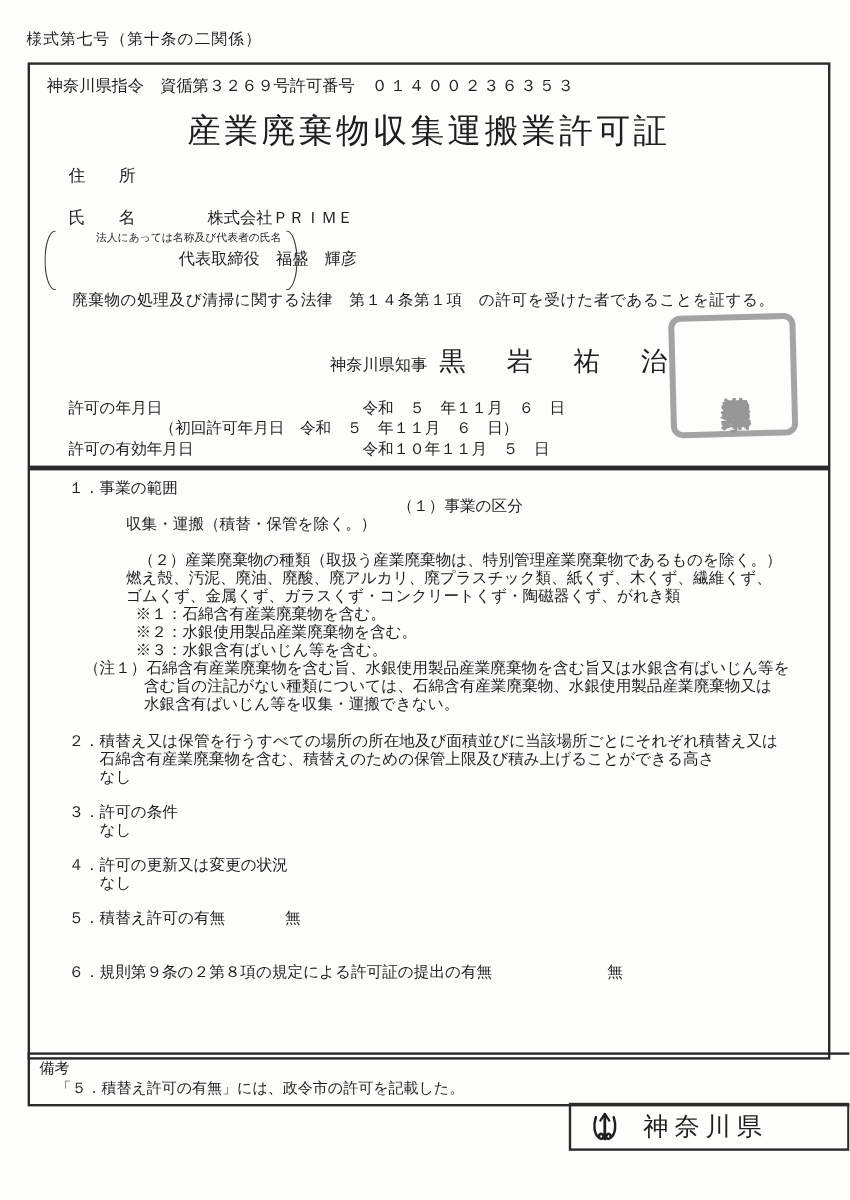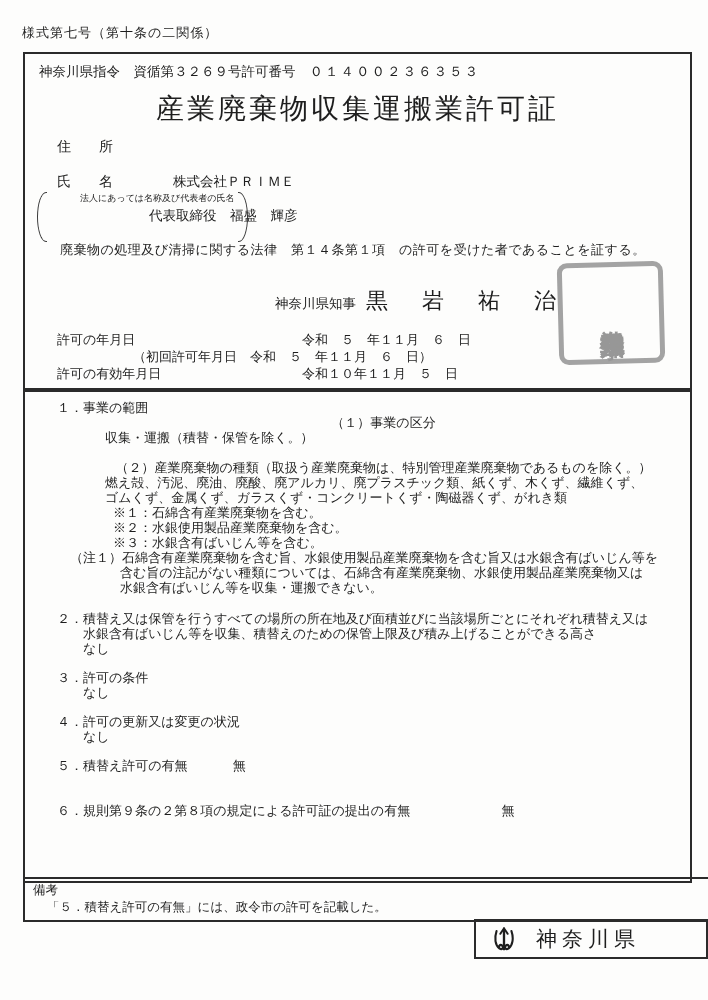--- a/index.html
+++ b/index.html
@@ -46,21 +46,21 @@
     font-weight:bold;color:#8d8d8d;
   }
   .date-row1{left:32px;top:277px;font-size:13px;}
   .date-val1{left:277px;top:277px;font-size:13px;}
   .date-row2{left:108px;top:294px;font-size:13px;}
   .date-row3{left:32px;top:311px;font-size:13px;}
   .date-val3{left:277px;top:311px;font-size:13px;}
 
   
   .box2{left:23px;top:390px;width:665px;height:481px;border:2px solid #2b2b2b;padding-top:8px;box-sizing:content-box;}
-  .box2 .l{font-size:13px;line-height:15px;white-space:nowrap;}
+  .box2 .l{font-size:13px;line-height:15px;white-space:nowrap;font-family:Liberation Mono, monospace;}
   .ml32{margin-left:32px;} .ml45{margin-left:45px;} .ml52{margin-left:52px;text-align:center;}
   .ml58{margin-left:58px;} .ml80{margin-left:80px;} .ml88{margin-left:88px;} .ml95{margin-left:95px;}
   .mt15{margin-top:15px;} .mt16{margin-top:16px;} .mt14{margin-top:14px;} .mt30{margin-top:30px;}
   .inline-gap42{margin-left:42px;} .inline-gap88{margin-left:88px;}
 
   
   .remarks-box{left:23px;top:877px;width:665px;height:41px;border:2px solid #2b2b2b;padding-left:32px;}
   .remarks-label{left:8px;top:3px;font-size:12.5px;}
   .remarks-note{left:22px;top:20px;font-size:12.5px;}
 
@@ -133,21 +133,21 @@
     <div class="l ml52 mt15">（２）産業廃棄物の種類（取扱う産業廃棄物は、特別管理産業廃棄物であるものを除く。）</div>
     <div class="l ml80">燃え殻、汚泥、廃油、廃酸、廃アルカリ、廃プラスチック類、紙くず、木くず、繊維くず、</div>
     <div class="l ml80">ゴムくず、金属くず、ガラスくず・コンクリートくず・陶磁器くず、がれき類</div>
     <div class="l ml88">※１：石綿含有産業廃棄物を含む。</div>
     <div class="l ml88">※２：水銀使用製品産業廃棄物を含む。</div>
     <div class="l ml88">※３：水銀含有ばいじん等を含む。</div>
     <div class="l ml45">（注１）石綿含有産業廃棄物を含む旨、水銀使用製品産業廃棄物を含む旨又は水銀含有ばいじん等を</div>
     <div class="l ml95">含む旨の注記がない種類については、石綿含有産業廃棄物、水銀使用製品産業廃棄物又は</div>
     <div class="l ml95">水銀含有ばいじん等を収集・運搬できない。</div>
     <div class="l ml32 mt16">２．積替え又は保管を行うすべての場所の所在地及び面積並びに当該場所ごとにそれぞれ積替え又は</div>
-    <div class="l ml58">水銀含有ばいじん等を収集、積替えのための保管上限及び積み上げることができる高さ</div>
+    <div class="l ml58">石綿含有産業廃棄物を含む、積替えのための保管上限及び積み上げることができる高さ</div>
     <div class="l ml58">なし</div>
     <div class="l ml32 mt14">３．許可の条件</div>
     <div class="l ml58">なし</div>
     <div class="l ml32 mt14">４．許可の更新又は変更の状況</div>
     <div class="l ml58">なし</div>
     <div class="l ml32 mt14">
       <span>５．積替え許可の有無</span>
       <span class="inline-gap42">無</span>
     </div>
     <div class="l ml32 mt30">

